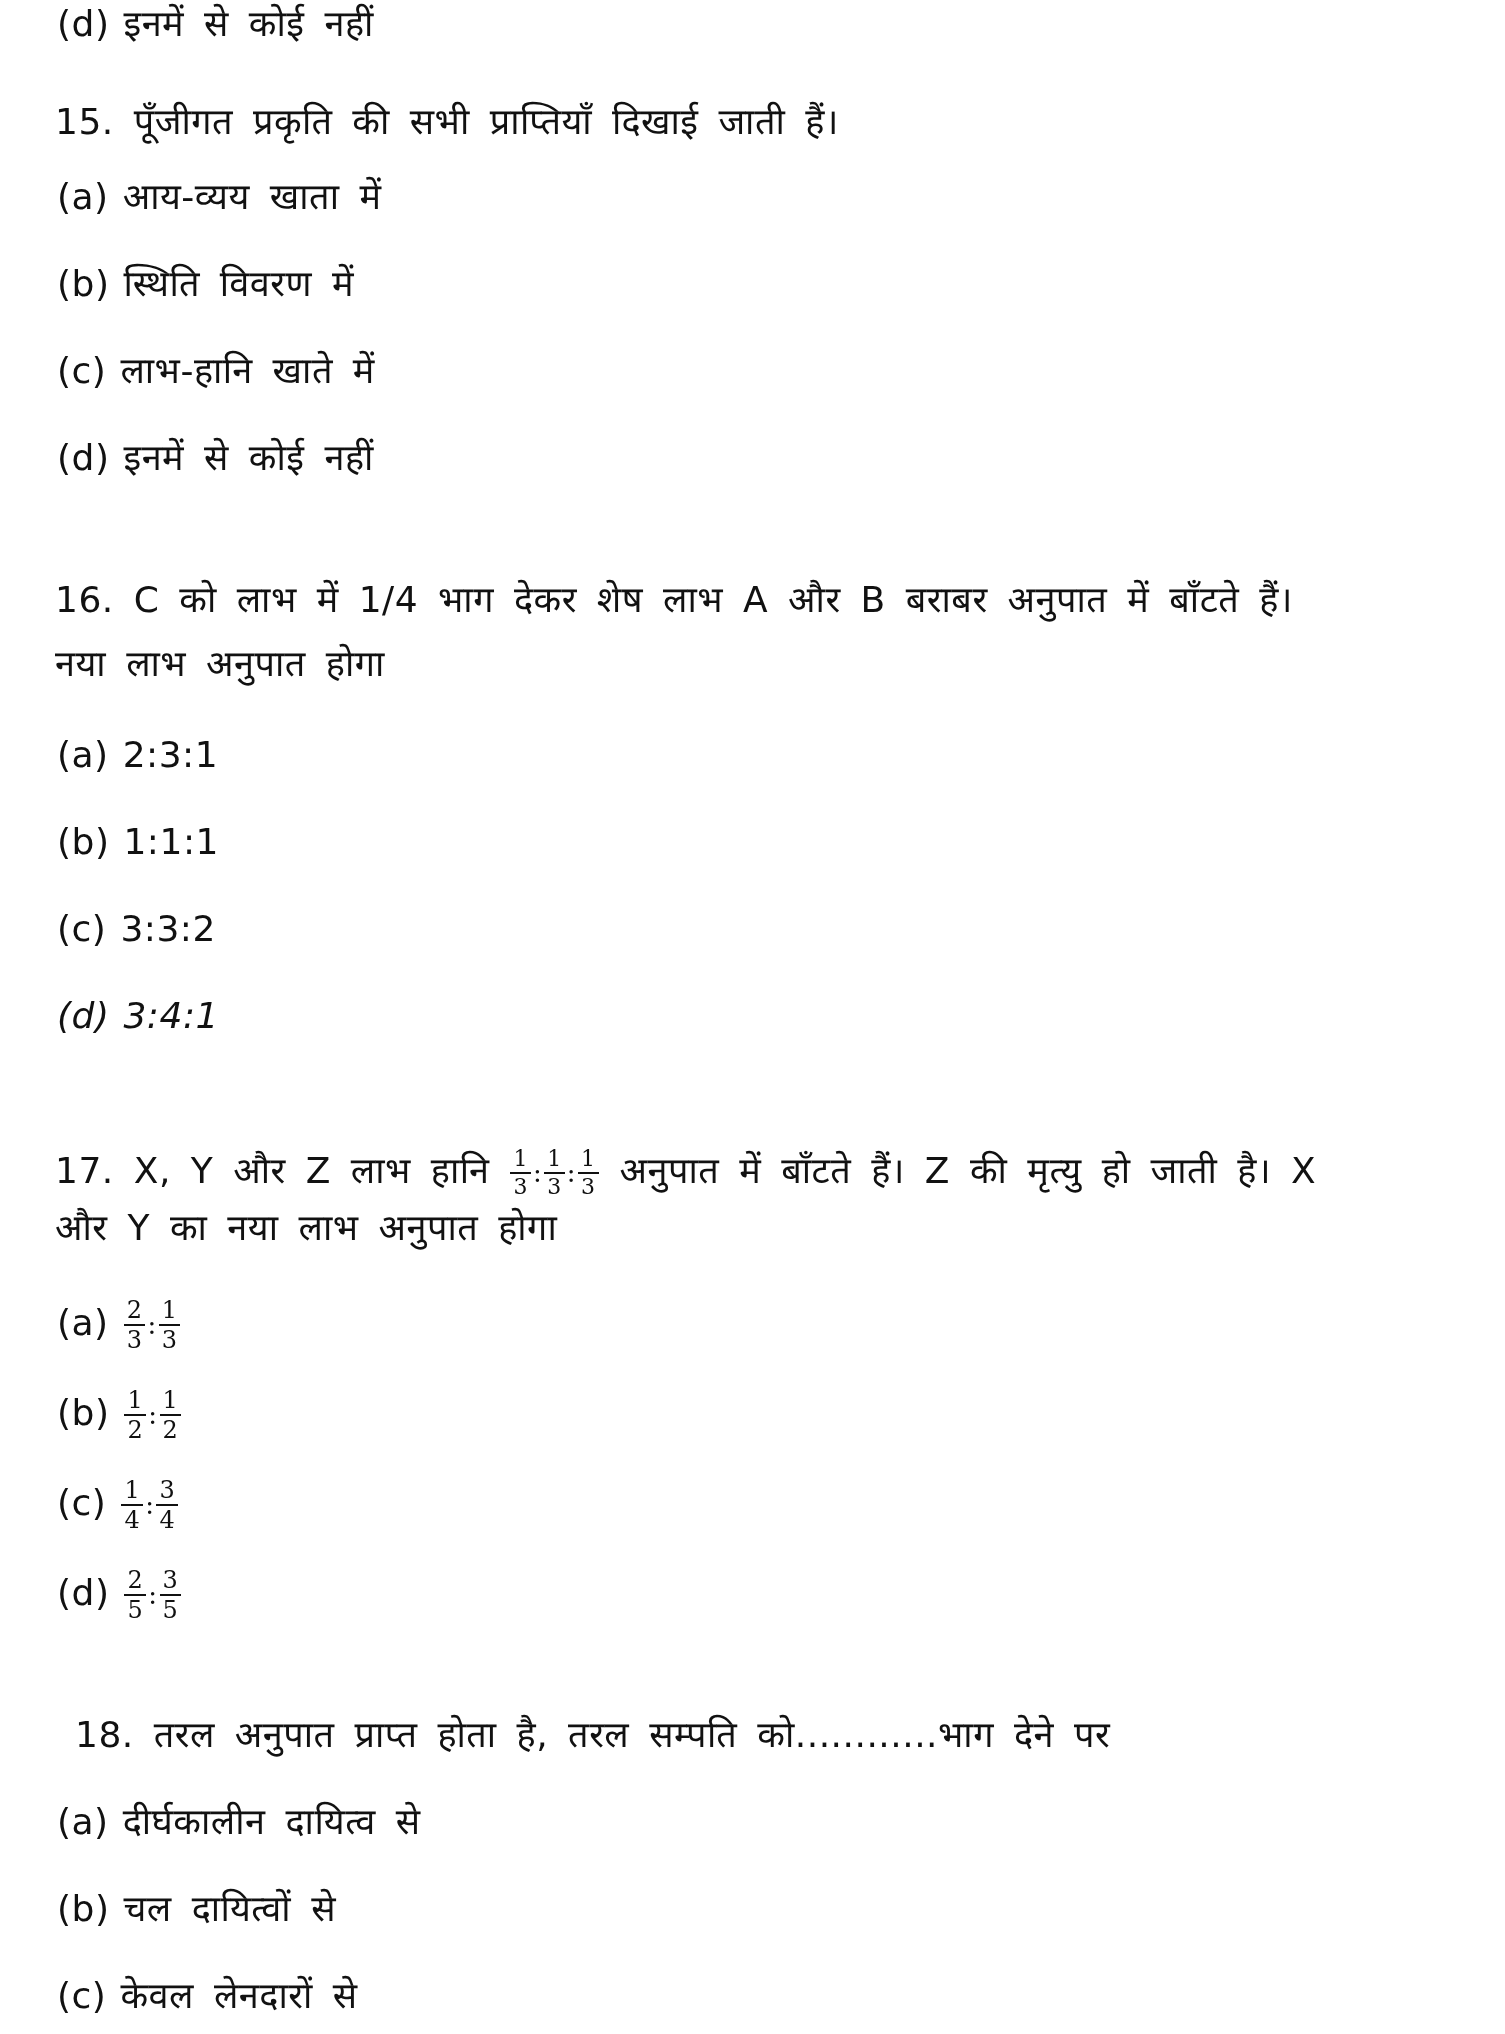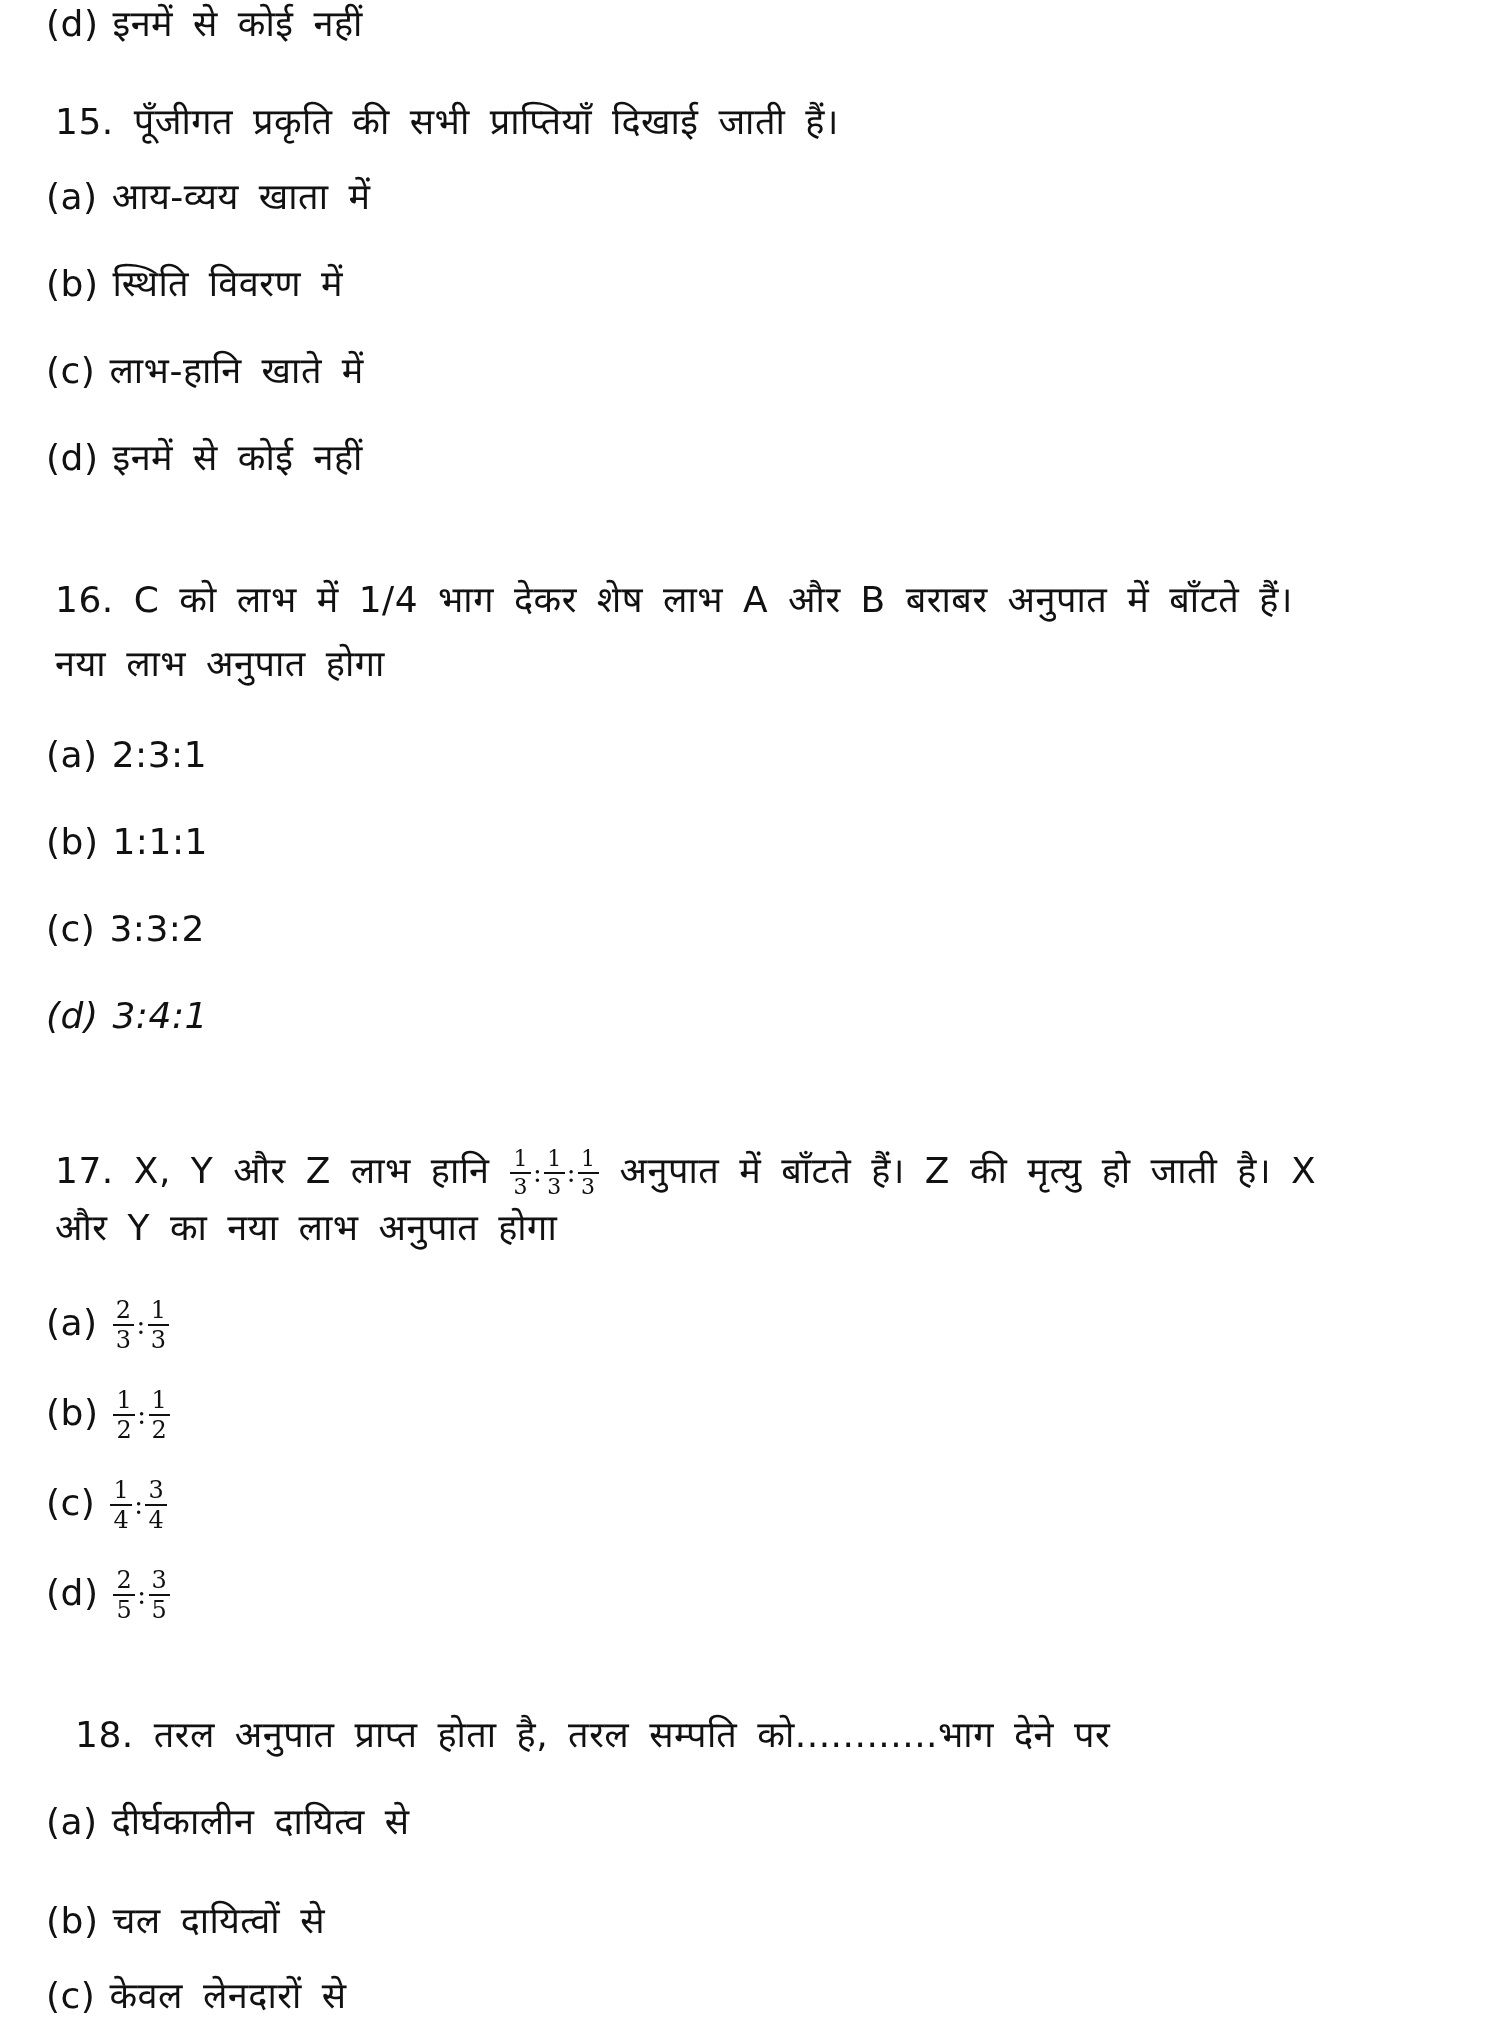--- a/index.html
+++ b/index.html
@@ -2,21 +2,21 @@
 <html><head>
 <meta charset="utf-8">
 <style>
   html, body { margin: 0; padding: 0; background: #ffffff; }
   body {
     width: 1505px; height: 2034px; position: relative; overflow: hidden;
     font-family: "DejaVu Sans", "Liberation Sans", sans-serif;
     color: #111111;
   }
   .line {
-    position: absolute; left: 46px; white-space: nowrap;
+    position: absolute; left: 57px; white-space: nowrap;
     font-size: 36px; line-height: 44px;
     letter-spacing: 0.5px; word-spacing: 8px;
   }
   .q-line { left: 55px; }
   .opt-label { margin-right: 14px; }
   .frac {
     display: inline-flex; flex-direction: column; align-items: center;
     vertical-align: middle; font-family: "DejaVu Serif", "Liberation Serif", serif;
     font-size: 24px; line-height: 24px; margin: 0 1px;
   }
@@ -132,19 +132,19 @@
 </div>
 
 <div>
   <div class="line q-line" style="top:1713px;margin-left:20px;">
     <span>18.</span>
     <span>तरल अनुपात प्राप्त होता है, तरल सम्पति को............भाग देने पर</span>
   </div>
   <div class="line" style="top:1800px;">
     <span class="opt-label">(a)</span><span>दीर्घकालीन दायित्व से</span>
   </div>
-  <div class="line" style="top:1887px;margin-top:12px;">
+  <div class="line" style="top:1887px;">
     <span class="opt-label">(b)</span><span>चल दायित्वों से</span>
   </div>
   <div class="line" style="top:1974px;">
     <span class="opt-label">(c)</span><span>केवल लेनदारों से</span>
   </div>
 </div>
 
 </body></html>

